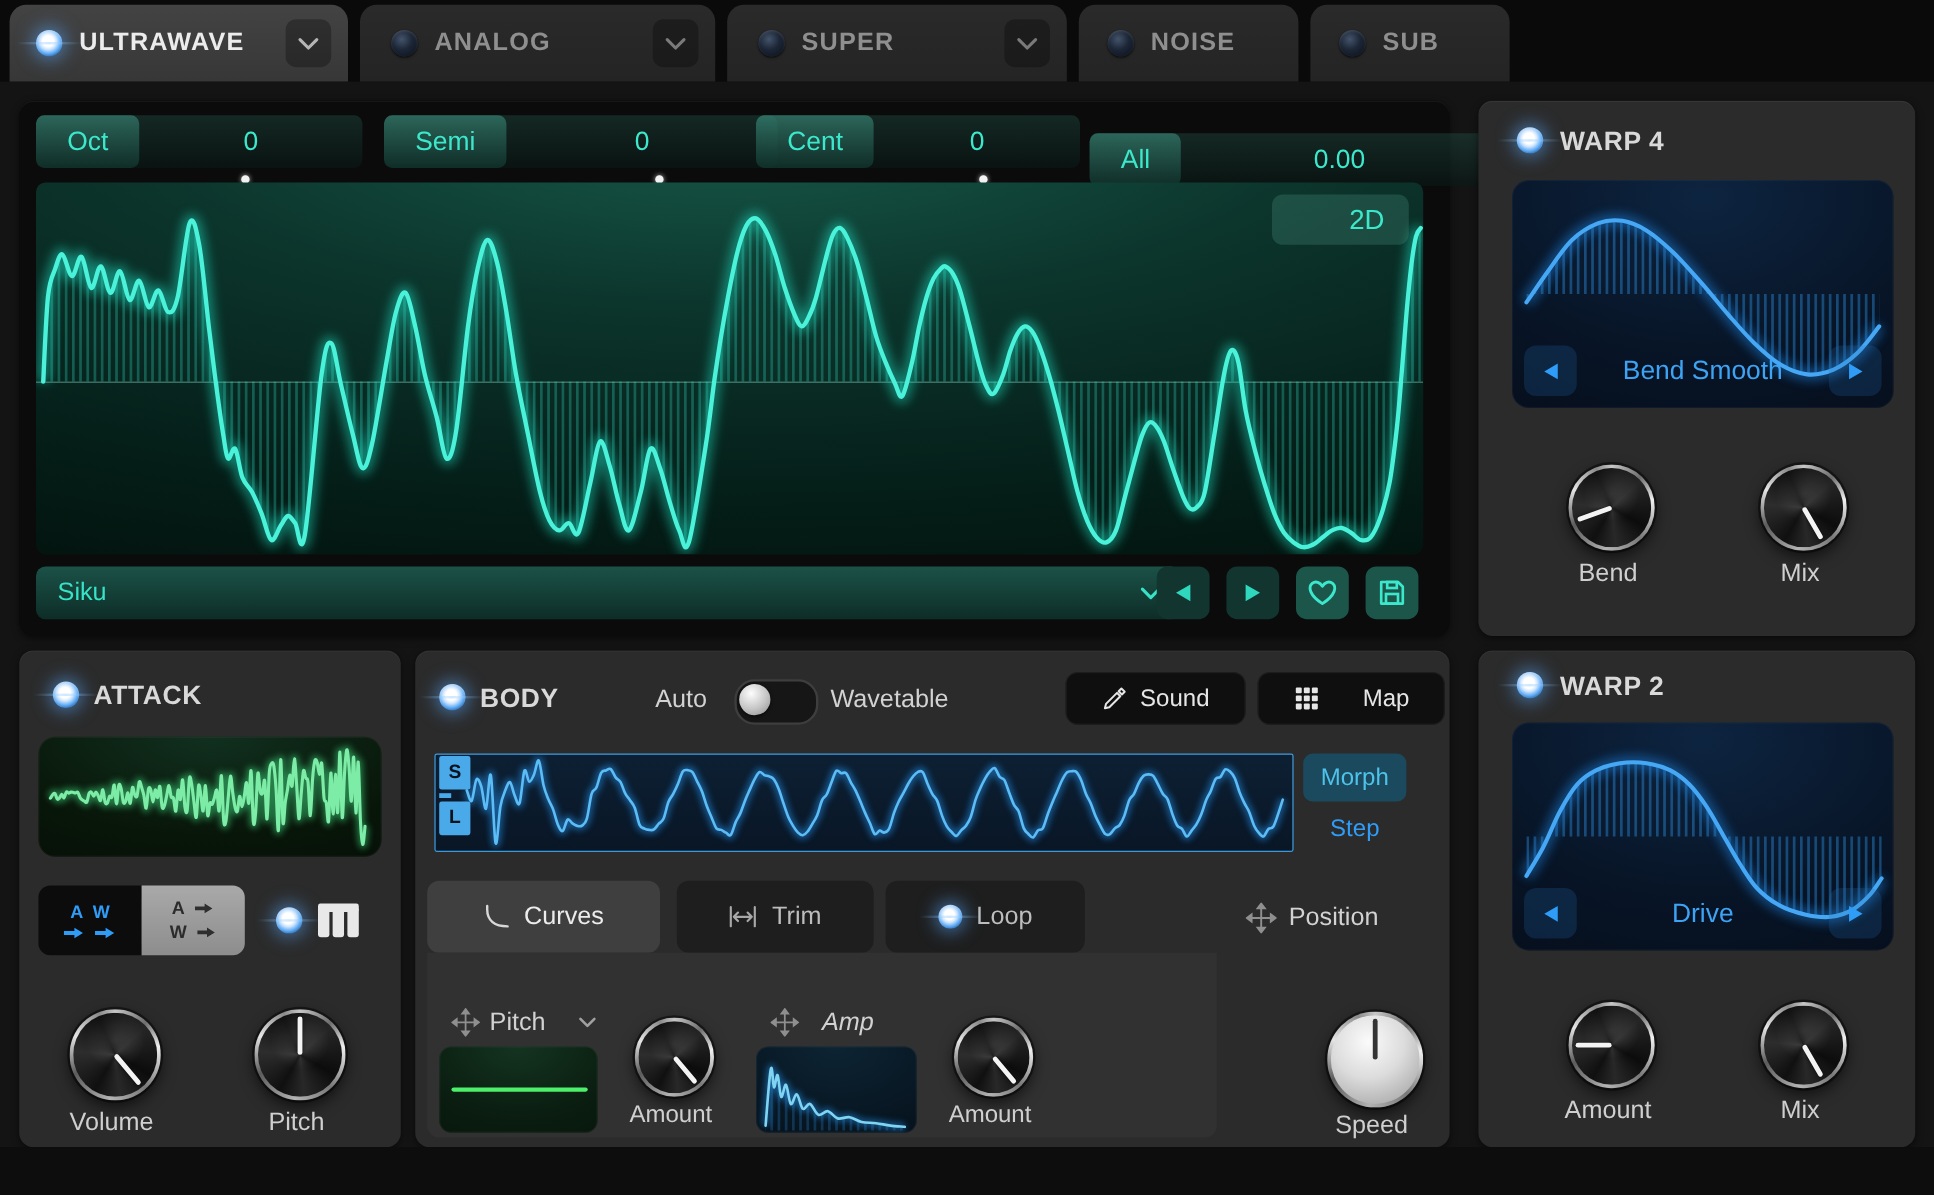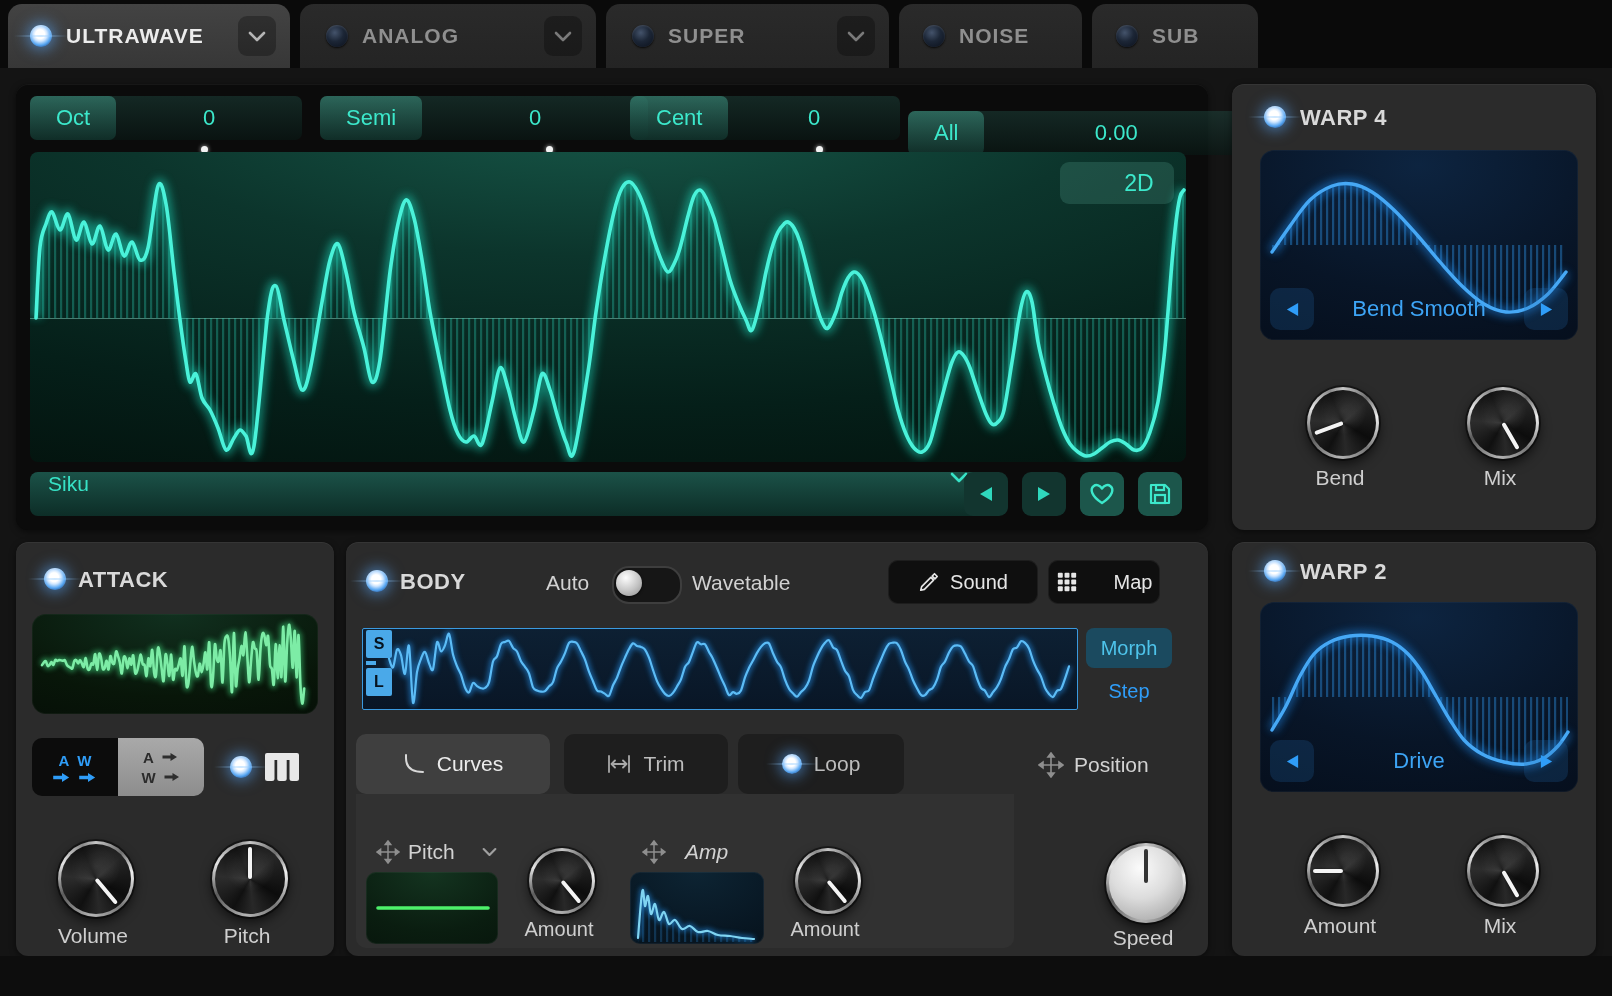--- a/index.html
+++ b/index.html
@@ -39,21 +39,21 @@
       color:#3ce8cb;font-size:22px;}
   .tune-dot{position:absolute;left:50%;bottom:-13px;width:7px;height:7px;margin-left:-3.5px;border-radius:50%;
       background:#f2f2f2;box-shadow:0 0 4px rgba(255,255,255,.7);}
   
   .main-display{position:absolute;border-radius:8px;overflow:hidden;
       background:radial-gradient(120% 135% at 50% -15%, #17594a 0%, #0c352c 36%, #051f19 72%, #03120d 100%);}
   .centerline{position:absolute;left:0;right:0;top:53.5%;height:1px;background:rgba(150,235,215,.45);}
   .wavesvg{position:absolute;left:0;top:0;width:100%;height:100%;}
   .btn-2d{position:absolute;right:12px;top:10px;width:70px;height:42px;border-radius:9px;
       background:rgba(72,142,126,.30);color:#3ce8cb;font-size:23px;display:flex;align-items:center;justify-content:center;padding-left:44px;}
-  .wt-select{position:absolute;height:44px;border-radius:8px;display:flex;justify-content:space-between;
+  .wt-select{position:absolute;height:44px;border-radius:8px;display:flex;align-items:center;justify-content:space-between;
       background:linear-gradient(180deg,#1b5248,#0d2d27);color:#37e2c6;font-size:21px;padding:0 16px 0 18px;}
   .tealbtn{position:absolute;width:44px;height:44px;border-radius:9px;background:#12352f;
       display:flex;align-items:center;justify-content:center;}
   .tealbtn.lighter{background:#1c564b;}
   
   .warp-display{position:absolute;border-radius:14px;overflow:hidden;
       background:radial-gradient(110% 120% at 50% 8%, #0d2440 0%, #081527 55%, #050d1a 100%);
       box-shadow:inset 0 0 0 1px rgba(255,255,255,.04);}
   .navbtn{position:absolute;bottom:10px;width:44px;height:42px;border-radius:10px;
       background:rgba(38,108,178,.22);display:flex;align-items:center;justify-content:center;}
@@ -355,21 +355,21 @@
     <div class="toggle" style="left:266px;top:24px;">
         <div class="ball"></div>
       </div>
     <span class="hlabel" style="left:346px;top:29px;">Wavetable</span>
     <div class="darkbtn" style="left:542px;top:18px;width:150px;">
       <svg width="22" height="22" viewBox="0 0 24 24">
         <path d="M4 17 L14 7 L17 10 L7 20 L3 21 Z M15.5 5.5 L18 3 L21 6 L18.5 8.5 Z" fill="none" stroke="#e6e6e6" stroke-width="1.8" stroke-linejoin="round"></path>
       </svg>
       <span>Sound</span>
     </div>
-    <div class="darkbtn" style="left:702px;top:18px;width:112px;gap:36px;">
+    <div class="darkbtn" style="left:702px;top:18px;width:156px;gap:36px;">
       <svg width="22" height="22" viewBox="0 0 24 24">
         <g fill="#e6e6e6">
           <rect x="2" y="2" width="5.4" height="5.4" rx="1"></rect>
             <rect x="9.3" y="2" width="5.4" height="5.4" rx="1"></rect>
             <rect x="16.6" y="2" width="5.4" height="5.4" rx="1"></rect>
           <rect x="2" y="9.3" width="5.4" height="5.4" rx="1"></rect>
             <rect x="9.3" y="9.3" width="5.4" height="5.4" rx="1"></rect>
             <rect x="16.6" y="9.3" width="5.4" height="5.4" rx="1"></rect>
           <rect x="2" y="16.6" width="5.4" height="5.4" rx="1"></rect>
             <rect x="9.3" y="16.6" width="5.4" height="5.4" rx="1"></rect>

